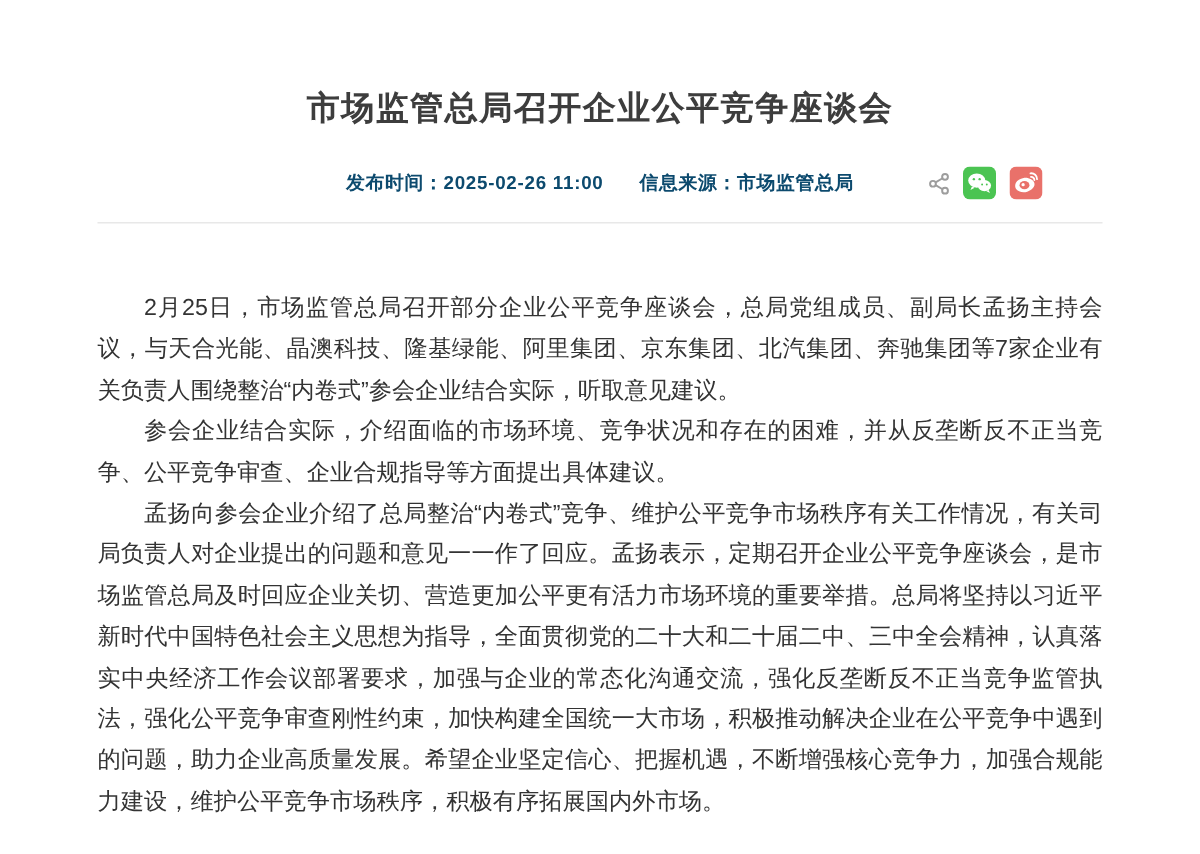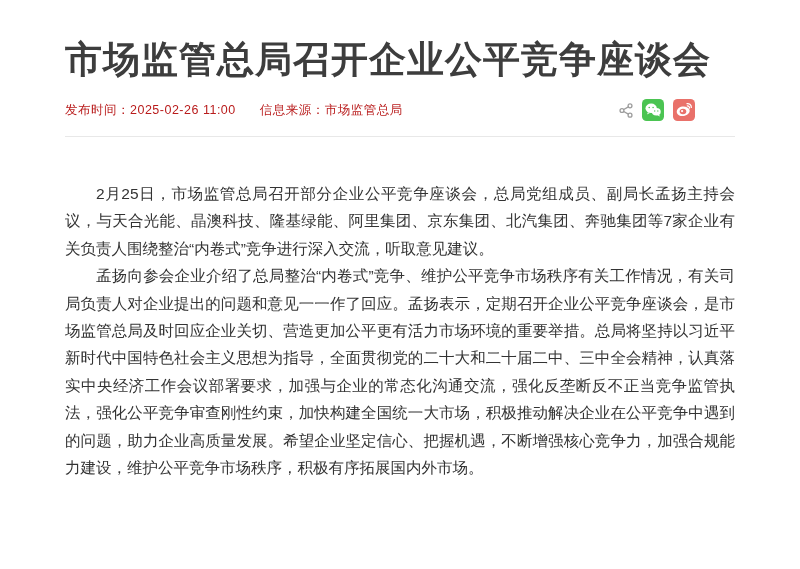--- a/index.html
+++ b/index.html
@@ -13,37 +13,40 @@
     height: 569px;
     background: #ffffff;
     overflow: hidden;
     font-family: "Liberation Sans", sans-serif;
   }
   .content {
     padding: 0 65px;
   }
   .title {
     margin: 0;
-    padding-top: 40px;
-    font-size: 37px;
+    padding-top: 52px;
+    text-align: center;
+    font-size: 22px;
     line-height: 40px;
     font-weight: 700;
     color: #3d3d3d;
     letter-spacing: 1px;
   }
   .meta-row {
     position: relative;
     margin-top: 18px;
     height: 24px;
   }
   .meta-text {
+    text-align: center;
     font-size: 12.5px;
     line-height: 24px;
-    color: #b91c1c;
+    color: #0c4a6e;
     letter-spacing: 0.5px;
+    font-weight: bold;
   }
   .meta-gap {
     display: inline-block;
     width: 24px;
   }
   .share-icons {
     position: absolute;
     right: 40px;
     top: 0;
     height: 24px;
@@ -122,18 +125,19 @@
             <path d="M15.3 5.0 C17.9 4.7 20.1 6.6 20.0 9.2" fill="none" stroke="#ffffff" stroke-width="1.4" stroke-linecap="round"></path>
             <path d="M15.6 7.6 C17.0 7.5 18.1 8.5 18.1 9.9" fill="none" stroke="#ffffff" stroke-width="1.3" stroke-linecap="round"></path>
           </svg>
         </span>
       </div>
     </div>
 
     <hr class="divider">
 
     <div class="article">
-      <p>2月25日，市场监管总局召开部分企业公平竞争座谈会，总局党组成员、副局长孟扬主持会议，与天合光能、晶澳科技、隆基绿能、阿里集团、京东集团、北汽集团、奔驰集团等7家企业有关负责人围绕整治“内卷式”竞争进行深入交流，听取意见建议。</p>
+      <p>2月25日，市场监管总局召开部分企业公平竞争座谈会，总局党组成员、副局长孟扬主持会议，与天合光能、晶澳科技、隆基绿能、阿里集团、京东集团、北汽集团、奔驰集团等7家企业有关负责人围绕整治“内卷式”参会企业结合实际，听取意见建议。</p>
+      <p>参会企业结合实际，介绍面临的市场环境、竞争状况和存在的困难，并从反垄断反不正当竞争、公平竞争审查、企业合规指导等方面提出具体建议。</p>
       <p>孟扬向参会企业介绍了总局整治“内卷式”竞争、维护公平竞争市场秩序有关工作情况，有关司局负责人对企业提出的问题和意见一一作了回应。孟扬表示，定期召开企业公平竞争座谈会，是市场监管总局及时回应企业关切、营造更加公平更有活力市场环境的重要举措。总局将坚持以习近平新时代中国特色社会主义思想为指导，全面贯彻党的二十大和二十届二中、三中全会精神，认真落实中央经济工作会议部署要求，加强与企业的常态化沟通交流，强化反垄断反不正当竞争监管执法，强化公平竞争审查刚性约束，加快构建全国统一大市场，积极推动解决企业在公平竞争中遇到的问题，助力企业高质量发展。希望企业坚定信心、把握机遇，不断增强核心竞争力，加强合规能力建设，维护公平竞争市场秩序，积极有序拓展国内外市场。</p>
     </div>
 
   </div>
 </div>
 
 </body></html>

